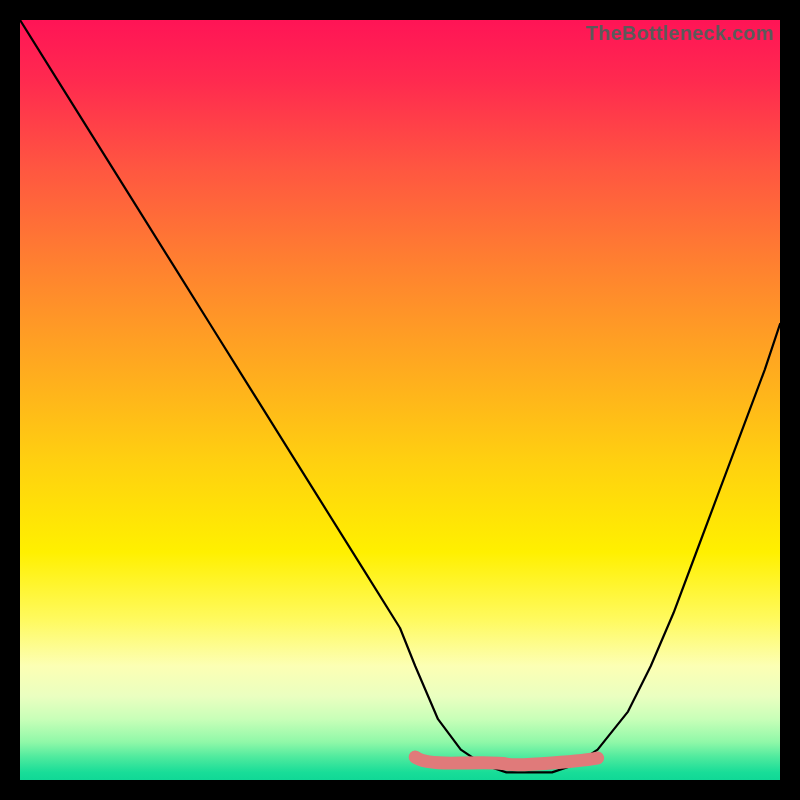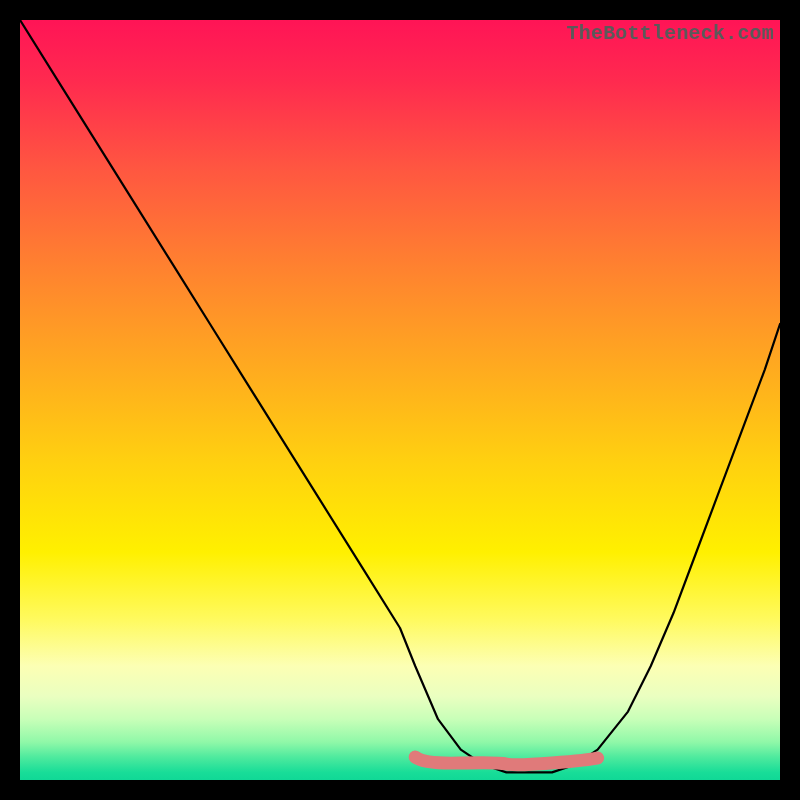--- a/index.html
+++ b/index.html
@@ -36,21 +36,21 @@
       #90f8a8 95%,
       #4eea9e 97%,
       #18dd98 99%,
       #10d896 100%
     );
   }
   .watermark {
     position: absolute;
     top: 2px;
     right: 6px;
-    font-family: Liberation Mono, monospace;
+    font-family: Liberation Sans, sans-serif;
     font-size: 20px;
     font-weight: 600;
     color: #5a5a5a;
     letter-spacing: 0.2px;
     user-select: none;
   }
   svg.curve {
     position: absolute;
     inset: 0;
   }

